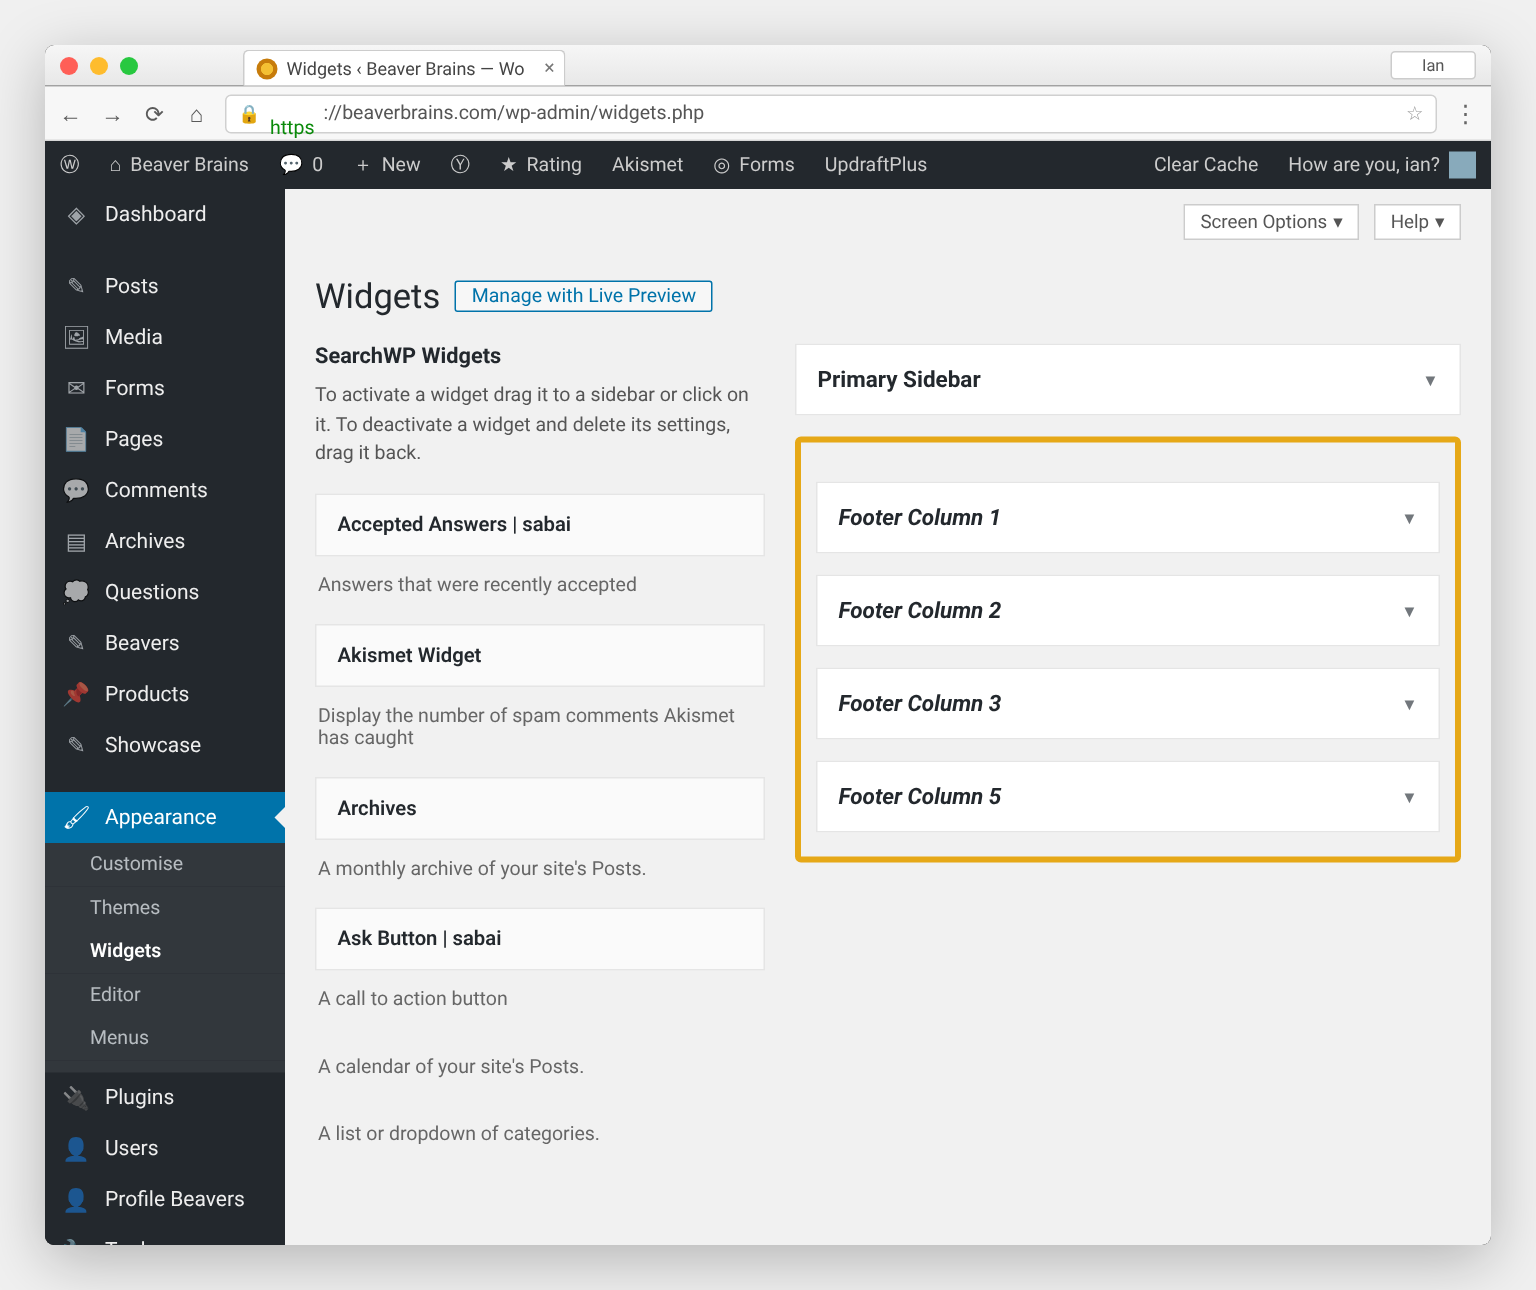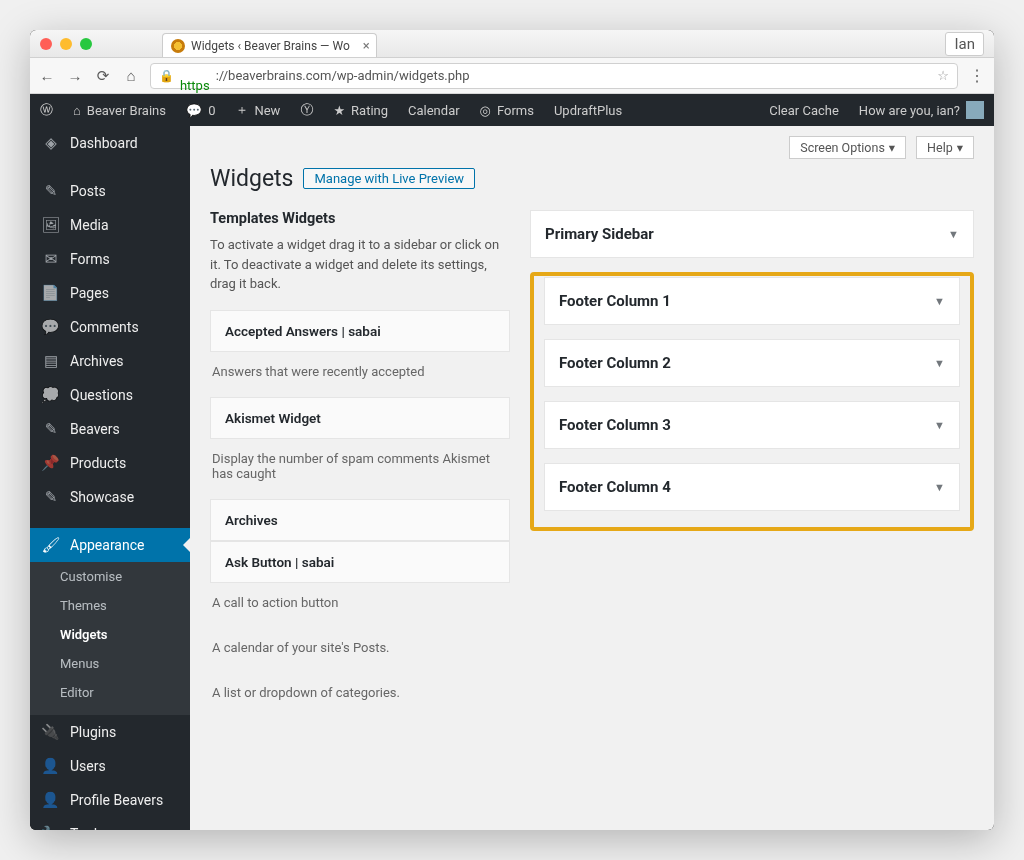--- a/index.html
+++ b/index.html
@@ -5,21 +5,21 @@
 * { margin: 0; padding: 0; box-sizing: border-box; font-family: -apple-system, BlinkMacSystemFont, "Segoe UI", Roboto, sans-serif; }
 body { background: #f0f0f0; padding: 30px; }
 .window { width: 964px; height: 800px; margin: 0 auto; background: #000000; border-radius: 6px; box-shadow: 0 10px 40px rgba(0,0,0,0.25); overflow: hidden; display: flex; flex-direction: column; }
 .titlebar { height: 28px; background: linear-gradient(#f6f6f6,#e8e8e8); display: flex; align-items: center; padding: 0 10px; border-bottom: 1px solid #d0d0d0; position: relative; }
 .traffic { display: flex; gap: 8px; }
 .tl { width: 12px; height: 12px; border-radius: 50%; }
 .tl.r { background: #ff5f57; } .tl.y { background: #febc2e; } .tl.g { background: #28c840; }
 .tab { margin-left: 70px; background: #fff; border: 1px solid #ccc; border-bottom: none; border-radius: 4px 4px 0 0; padding: 3px 26px 3px 8px; font-size: 12px; color: #444; display: flex; align-items: center; gap: 6px; position: relative; height: 24px; align-self: flex-end; }
 .tab .favicon { width: 14px; height: 14px; background: radial-gradient(circle,#f4c033 40%,#c77c0b 42%); border-radius: 50%; }
 .tab .x { position: absolute; right: 6px; color: #777; font-size: 13px; cursor: pointer; }
-.userbadge { margin-left: auto; font-size: 15px; color: #555; background: #fff; border: 1px solid #ccc; padding: 2px 8px; border-radius: 3px; }
+.userbadge { margin-left: auto; font-size: 11px; color: #555; background: #fff; border: 1px solid #ccc; padding: 2px 20px; border-radius: 3px; }
 .urlbar-row { height: 36px; background: #f7f7f7; border-bottom: 1px solid #d7d7d7; display: flex; align-items: center; padding: 0 8px; gap: 10px; }
 .navbtn { width: 18px; height: 18px; display: flex; align-items: center; justify-content: center; color: #5a5a5a; font-size: 15px; cursor: pointer; }
 .urlfield { flex: 1; height: 26px; border: 1px solid #d0d0d0; border-radius: 4px; background: #fff; display: flex; align-items: center; padding: 0 8px; font-size: 13px; color: #333; gap: 6px; }
 .lock { color: #0a8a0a; font-size: 12px; }
 .urlfield .https { color: #0a8a0a; margin-top: 20px; }
 .urlfield .rest { color: #555; }
 .star { color: #999; }
 .menu3 { width: 18px; color: #666; font-size: 16px; text-align: center; cursor: pointer; }
 .adminbar { height: 32px; background: #23282d; color: #ccc; display: flex; align-items: center; font-size: 13px; }
 .ab-item { padding: 0 10px; display: flex; align-items: center; gap: 6px; cursor: pointer; height: 100%; }
@@ -28,36 +28,36 @@
 .wp-body { flex: 1; display: flex; overflow: hidden; }
 .sidebar { width: 160px; background: #23282d; color: #eee; font-size: 14px; overflow-y: auto; }
 .side-item { display: flex; align-items: center; gap: 10px; padding: 8px 12px; cursor: pointer; color: #eee; }
 .side-item.active { background: #0073aa; color: #fff; position: relative; }
 .side-item.active::after { content:""; position:absolute; right:-1px; top:50%; transform:translateY(-50%); border: 8px solid transparent; border-right-color: #f1f1f1; }
 .side-icon { width: 18px; height: 18px; display: inline-flex; align-items: center; justify-content: center; color: rgba(240,245,250,.6); font-size: 15px; }
 .side-item.active .side-icon { color: #fff; }
 .sub { padding: 7px 12px 7px 30px; font-size: 13px; color: rgba(240,245,250,0.7); background: #32373c; cursor: pointer; }
 .sub.current { color: #fff; font-weight: 600; }
 .content { flex: 1; background: #f1f1f1; padding: 10px 20px 20px 20px; overflow-y: auto; position: relative; }
-.topctrls { display: flex; justify-content: flex-end; gap: 10px; margin-bottom: 6px; }
+.topctrls { display: flex; justify-content: flex-end; gap: 10px; margin-bottom: 24px; }
 .ctrlbtn { background: #fff; border: 1px solid #ccc; padding: 3px 10px; font-size: 12.5px; color: #555; cursor: pointer; display: flex; align-items: center; gap: 4px; }
 .pgtitle-row { display: flex; align-items: center; gap: 10px; margin-bottom: 18px; }
 .pgtitle { font-size: 23px; font-weight: 400; color: #23282d; }
 .livebtn { border: 1px solid #0073aa; color: #0073aa; background: #f7f7f7; padding: 2px 10px; font-size: 13px; cursor: pointer; border-radius: 2px; }
 .cols { display: flex; gap: 20px; }
 .leftcol { flex: 0 0 300px; }
 .rightcol { flex: 1; min-width: 380px; }
 .sechead { font-size: 14.5px; font-weight: 700; color: #23282d; margin-bottom: 8px; }
 .desc { font-size: 13px; color: #555; line-height: 1.5; margin-bottom: 16px; }
 .wrow { margin-bottom: 0; }
 .wtitle { background: #fafafa; border: 1px solid #e5e5e5; padding: 12px 14px; font-size: 13.5px; font-weight: 600; color: #23282d; cursor: move; }
 .wdesc { padding: 12px 2px 18px 2px; font-size: 13px; color: #666; }
 .area { background: #fff; border: 1px solid #e5e5e5; padding: 14px 14px; font-size: 15px; font-weight: 700; color: #23282d; cursor: pointer; display: flex; align-items: center; justify-content: space-between; margin-bottom: 14px; }
 .area .tri { color: #72777c; font-size: 11px; }
-.hlbox { border: 4px solid #e6a817; border-radius: 4px; padding: 1px 10px 2px 10px; }
+.hlbox { border: 4px solid #e6a817; border-radius: 4px; padding: 26px 10px 2px 10px; font-style: italic; }
 </style>
 </head>
 <body>
 
 <div class="window">
 
   <div class="titlebar">
     <div class="traffic">
       <div class="tl r"></div>
       <div class="tl y"></div>
@@ -103,21 +103,21 @@
         <span>New</span>
       </div>
     <div class="ab-item">
         <span>Ⓨ</span>
       </div>
     <div class="ab-item">
         <span>★</span>
         <span>Rating</span>
       </div>
     <div class="ab-item">
-        <span>Calendar</span>
+        <span>Akismet</span>
       </div>
     <div class="ab-item">
         <span>◎</span>
         <span>Forms</span>
       </div>
     <div class="ab-item">
         <span>UpdraftPlus</span>
       </div>
     <div class="ab-spacer"></div>
     <div class="ab-item">
@@ -177,22 +177,22 @@
           <span>Showcase</span>
         </div>
       <div style="height:14px"></div>
       <div class="side-item active">
           <span class="side-icon">🖌</span>
           <span>Appearance</span>
         </div>
       <div class="sub">Customise</div>
       <div class="sub">Themes</div>
       <div class="sub current">Widgets</div>
+      <div class="sub">Editor</div>
       <div class="sub">Menus</div>
-      <div class="sub">Editor</div>
       <div style="height:8px;background:#32373c"></div>
       <div class="side-item">
           <span class="side-icon">🔌</span>
           <span>Plugins</span>
         </div>
       <div class="side-item">
           <span class="side-icon">👤</span>
           <span>Users</span>
         </div>
       <div class="side-item">
@@ -217,36 +217,37 @@
           </div>
       </div>
 
       <div class="pgtitle-row">
         <h1 class="pgtitle">Widgets</h1>
         <button class="livebtn">Manage with Live Preview</button>
       </div>
 
       <div class="cols">
         <div class="leftcol">
-          <div class="sechead">Templates Widgets</div>
+          <div class="sechead">SearchWP Widgets</div>
           <div class="desc">To activate a widget drag it to a sidebar or click on it. To deactivate a widget and delete its settings, drag it back.</div>
 
           <div class="wrow">
               <div class="wtitle">Accepted Answers | sabai</div>
             </div>
           <div class="wdesc">Answers that were recently accepted</div>
 
           <div class="wrow">
               <div class="wtitle">Akismet Widget</div>
             </div>
           <div class="wdesc">Display the number of spam comments Akismet has caught</div>
 
           <div class="wrow">
               <div class="wtitle">Archives</div>
             </div>
+          <div class="wdesc">A monthly archive of your site's Posts.</div>
 
           <div class="wrow">
               <div class="wtitle">Ask Button | sabai</div>
             </div>
           <div class="wdesc">A call to action button</div>
 
           <div class="wdesc">A calendar of your site's Posts.</div>
 
           <div class="wdesc">A list or dropdown of categories.</div>
 
@@ -265,21 +266,21 @@
             </div>
             <div class="area">
               <span>Footer Column 2</span>
               <span class="tri">▼</span>
             </div>
             <div class="area">
               <span>Footer Column 3</span>
               <span class="tri">▼</span>
             </div>
             <div class="area">
-              <span>Footer Column 4</span>
+              <span>Footer Column 5</span>
               <span class="tri">▼</span>
             </div>
           </div>
         </div>
       </div>
     </div>
   </div>
 </div>
 
 </body></html>

